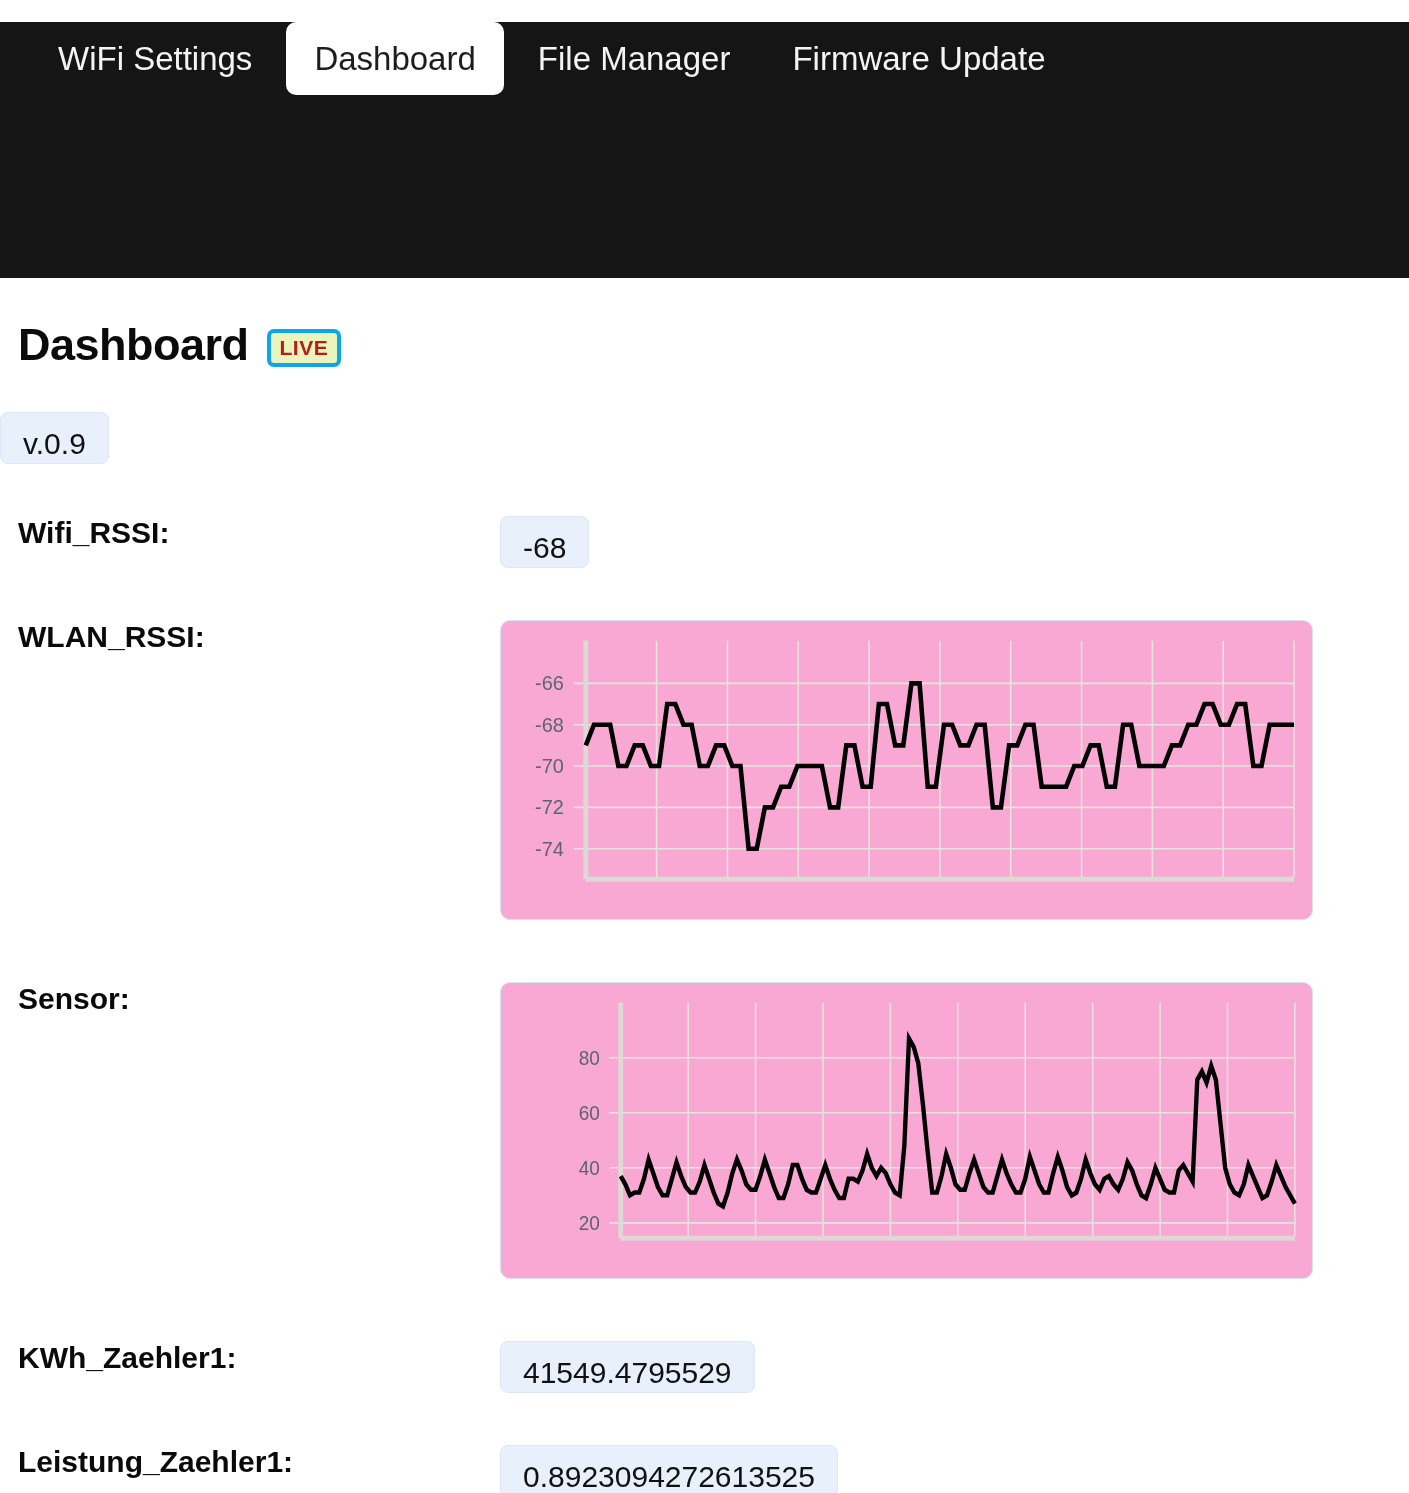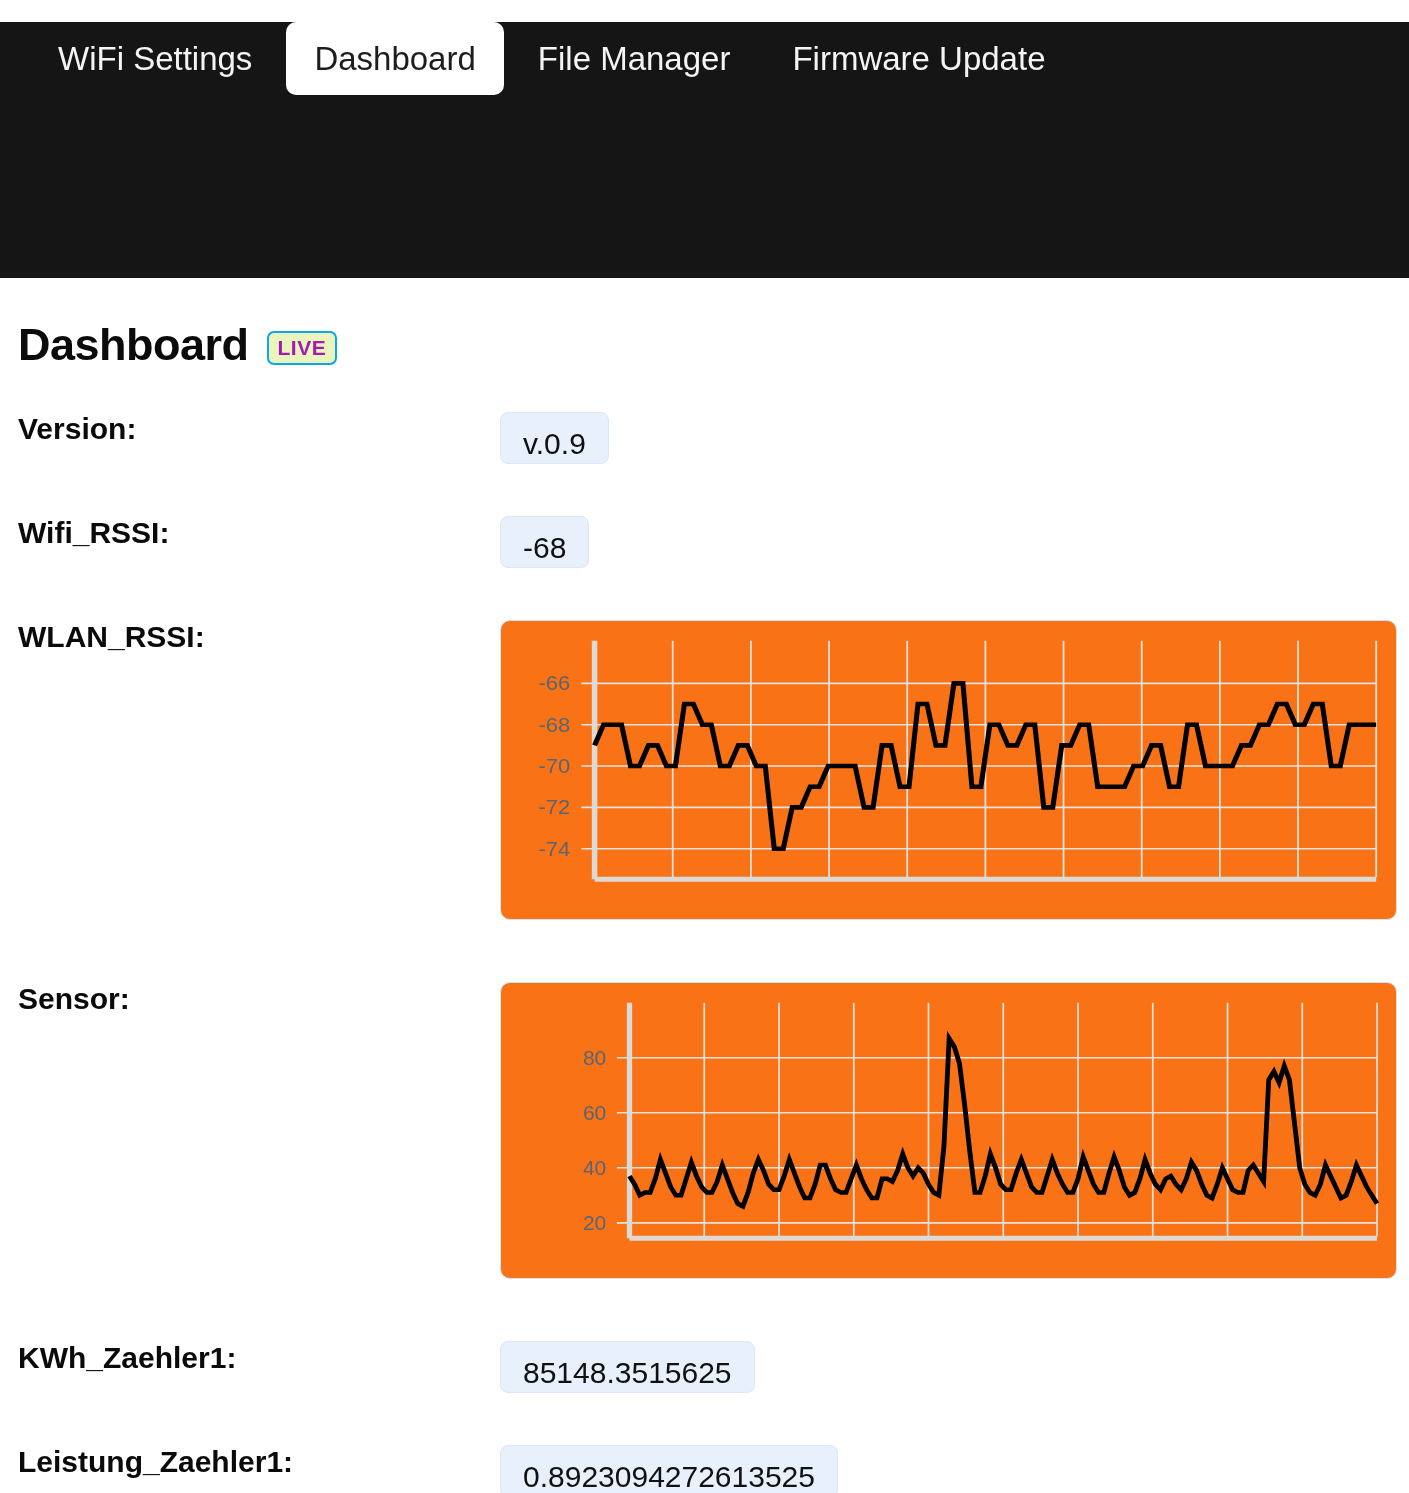--- a/index.html
+++ b/index.html
@@ -79,22 +79,22 @@
   }
   .page-title {
     font-size: 45px;
     font-weight: bold;
     color: #0b0b0b;
     line-height: 1;
     letter-spacing: -0.5px;
   }
   .live-badge {
     background: #e9f5bd;
-    color: #a21caf;
-    border: 2px solid #0ea5e9;
+    color: #b91c1c;
+    border: 4px solid #0ea5e9;
     border-radius: 7px;
     font-size: 21px;
     font-weight: bold;
     padding: 4px 9px 5px 9px;
     line-height: 1;
     letter-spacing: 0.5px;
     position: relative;
     top: 4px;
   }
 
@@ -124,24 +124,24 @@
     border: 1px solid #dbe6f7;
     border-radius: 8px;
     color: #111;
     font-size: 30px;
     line-height: 1;
     padding: 16px 22px 4px 22px;
   }
 
   
   .chart-panel {
-    background: #f97316;
+    background: #f9a8d4;
     border: 1px solid #d6e3f4;
     border-radius: 10px;
-    width: 897px;
+    width: 813px;
     position: relative;
   }
   .chart-panel.rssi { height: 300px; }
   .chart-panel.sensor { height: 297px; padding-left: 39px; }
   .chart-svg { display: block; width: 100%; height: 100%; }
 
   .ytick-text {
     font-family: "Liberation Sans", sans-serif;
     font-size: 20px;
     fill: #5b6472;
@@ -170,21 +170,20 @@
 <div class="page">
 
   <div class="page-title-row">
     <div class="page-title">Dashboard</div>
     <div class="live-badge">LIVE</div>
   </div>
 
   <div class="rows">
 
     <div class="row">
-      <div class="row-label">Version:</div>
       <div class="row-value-wrap">
         <span class="value-box">v.0.9</span>
       </div>
     </div>
 
     <div class="spacer-48"></div>
 
     <div class="row">
       <div class="row-label">Wifi_RSSI:</div>
       <div class="row-value-wrap">
@@ -260,21 +259,21 @@
             </svg>
         </div>
       </div>
     </div>
 
     <div class="spacer-62"></div>
 
     <div class="row">
       <div class="row-label">KWh_Zaehler1:</div>
       <div class="row-value-wrap">
-        <span class="value-box">85148.3515625</span>
+        <span class="value-box">41549.4795529</span>
       </div>
     </div>
 
     <div class="spacer-48"></div>
 
     <div class="row">
       <div class="row-label">Leistung_Zaehler1:</div>
       <div class="row-value-wrap">
         <span class="value-box">0.8923094272613525</span>
       </div>

